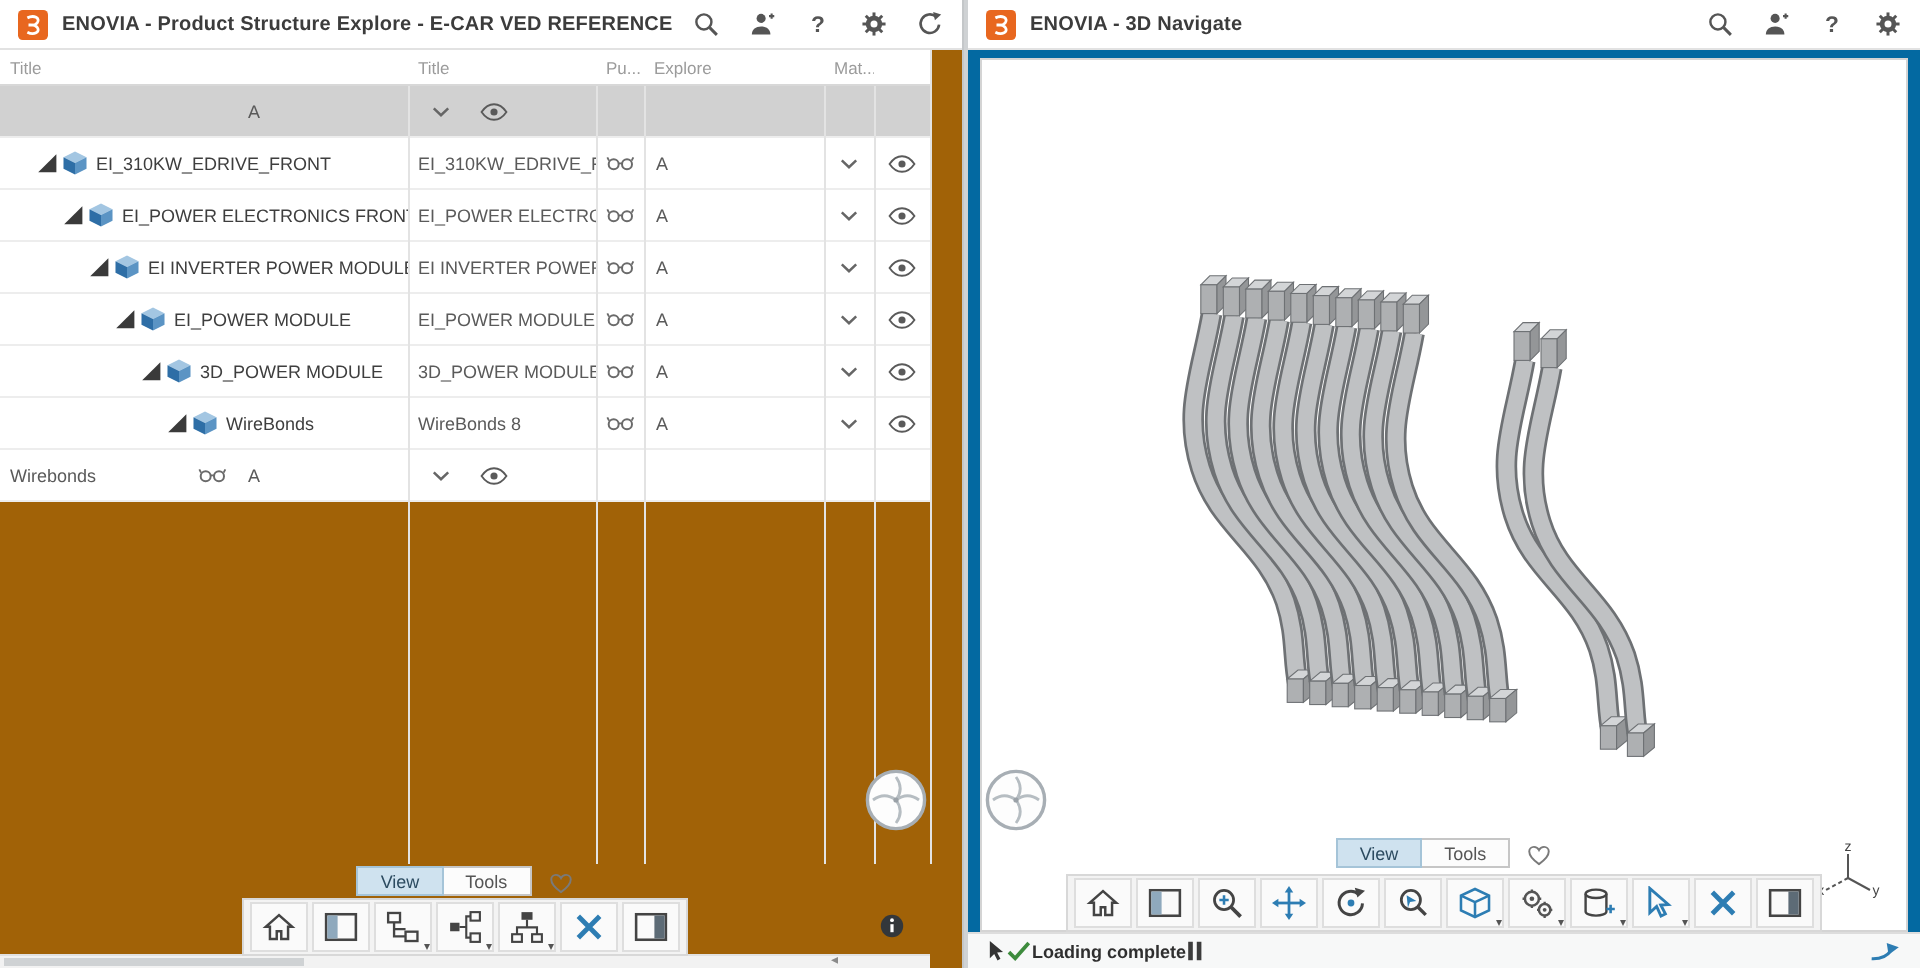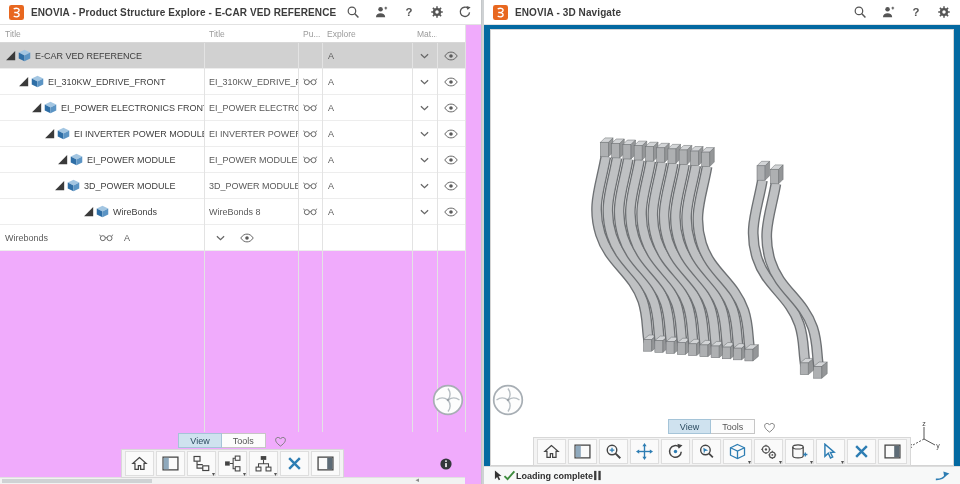--- a/index.html
+++ b/index.html
@@ -1,17 +1,17 @@
 <!DOCTYPE html>
 <html><head>
 <meta charset="utf-8">
 <style>
   html,body{margin:0;padding:0}
   body{width:960px;height:484px;background:#cfd2d4;font-family:"Liberation Sans",sans-serif;position:relative;overflow:hidden;-webkit-font-smoothing:antialiased}
-  .pane{position:absolute;top:0;height:484px;background:#f0abfc;overflow:hidden}
+  .pane{position:absolute;top:0;height:484px;background:#a16207;overflow:hidden}
   #left-pane{left:0;width:481px;border-right:1px solid #c4c7c9}
   #right-pane{left:484px;width:476px;background:#0369a1}
   .pane-header{position:absolute;top:0;left:0;right:0;height:25px;background:#fff;border-bottom:1px solid #e2e2e2;display:flex;align-items:center;padding:0 9px;box-sizing:border-box;z-index:20}
   .logo{width:15px;height:15px;display:inline-flex;flex:0 0 auto}
   .logo svg{width:15px;height:15px}
   .pane-title{font-size:10px;color:#3c3c3c;margin-left:7px;white-space:nowrap;font-weight:bold;letter-spacing:.1px}
   .hicons{margin-left:auto;display:flex;gap:14px;align-items:center}
   .hicon{width:14px;height:14px;display:inline-flex;cursor:pointer}
   .hicon svg{width:14px;height:14px}
   
@@ -121,35 +121,20 @@
     <div class="col-header" id="left-colheader">
         <div class="col-cell" style="width: 204px;">Title</div>
         <div class="col-cell" style="width: 94px;">Title</div>
         <div class="col-cell" style="width: 24px;">Pu...</div>
         <div class="col-cell" style="width: 90px;">Explore</div>
         <div class="col-cell" style="width: 25px;">Mat...</div>
         <div class="col-cell" style="width: 28px;"></div>
       </div>
     <div class="tree-area" id="tree-rows">
         <div class="tree-row selected">
-          <div class="cell c1" style="padding-left: 5px;">
-            <span class="expander">
-              <svg viewBox="0 0 8 8">
-                <polygon points="7.4,0.8 7.4,7.4 0.8,7.4" fill="#3a3a3a"></polygon>
-              </svg>
-            </span>
-            <span class="cube">
-              <svg viewBox="0 0 14 14">
-                <polygon points="7,0.8 13.2,3.9 7,7 0.8,3.9" fill="#a3c6e2"></polygon>
-                <polygon points="0.8,3.9 7,7 7,13.2 0.8,10.1" fill="#2e6ea6"></polygon>
-                <polygon points="13.2,3.9 7,7 7,13.2 13.2,10.1" fill="#5b94c4"></polygon>
-              </svg>
-            </span>
-            <span>E-CAR VED REFERENCE</span>
-          </div>
           <div class="cell c2">
             <span></span>
           </div>
           <div class="cell c3"></div>
           <div class="cell c4">
             <span>A</span>
           </div>
           <div class="cell c5">
             <span class="chev">
               <svg viewBox="0 0 10 6">
@@ -348,21 +333,21 @@
           <div class="cell c6">
             <span class="eye">
               <svg viewBox="0 0 18 12">
                 <path d="M1 6C3.6 2.2 6.1 1 9 1s5.4 1.2 8 5c-2.6 3.8-5.1 5-8 5S3.6 9.8 1 6z" fill="none" stroke="#5a5a5a" stroke-width="1.2"></path>
                 <circle cx="9" cy="6" r="2.3" fill="#5a5a5a"></circle>
               </svg>
             </span>
           </div>
         </div>
         <div class="tree-row">
-          <div class="cell c1" style="padding-left: 54px;">
+          <div class="cell c1" style="padding-left: 70px;">
             <span class="expander">
               <svg viewBox="0 0 8 8">
                 <polygon points="7.4,0.8 7.4,7.4 0.8,7.4" fill="#3a3a3a"></polygon>
               </svg>
             </span>
             <span class="cube">
               <svg viewBox="0 0 14 14">
                 <polygon points="7,0.8 13.2,3.9 7,7 0.8,3.9" fill="#a3c6e2"></polygon>
                 <polygon points="0.8,3.9 7,7 7,13.2 0.8,10.1" fill="#2e6ea6"></polygon>
                 <polygon points="13.2,3.9 7,7 7,13.2 13.2,10.1" fill="#5b94c4"></polygon>

